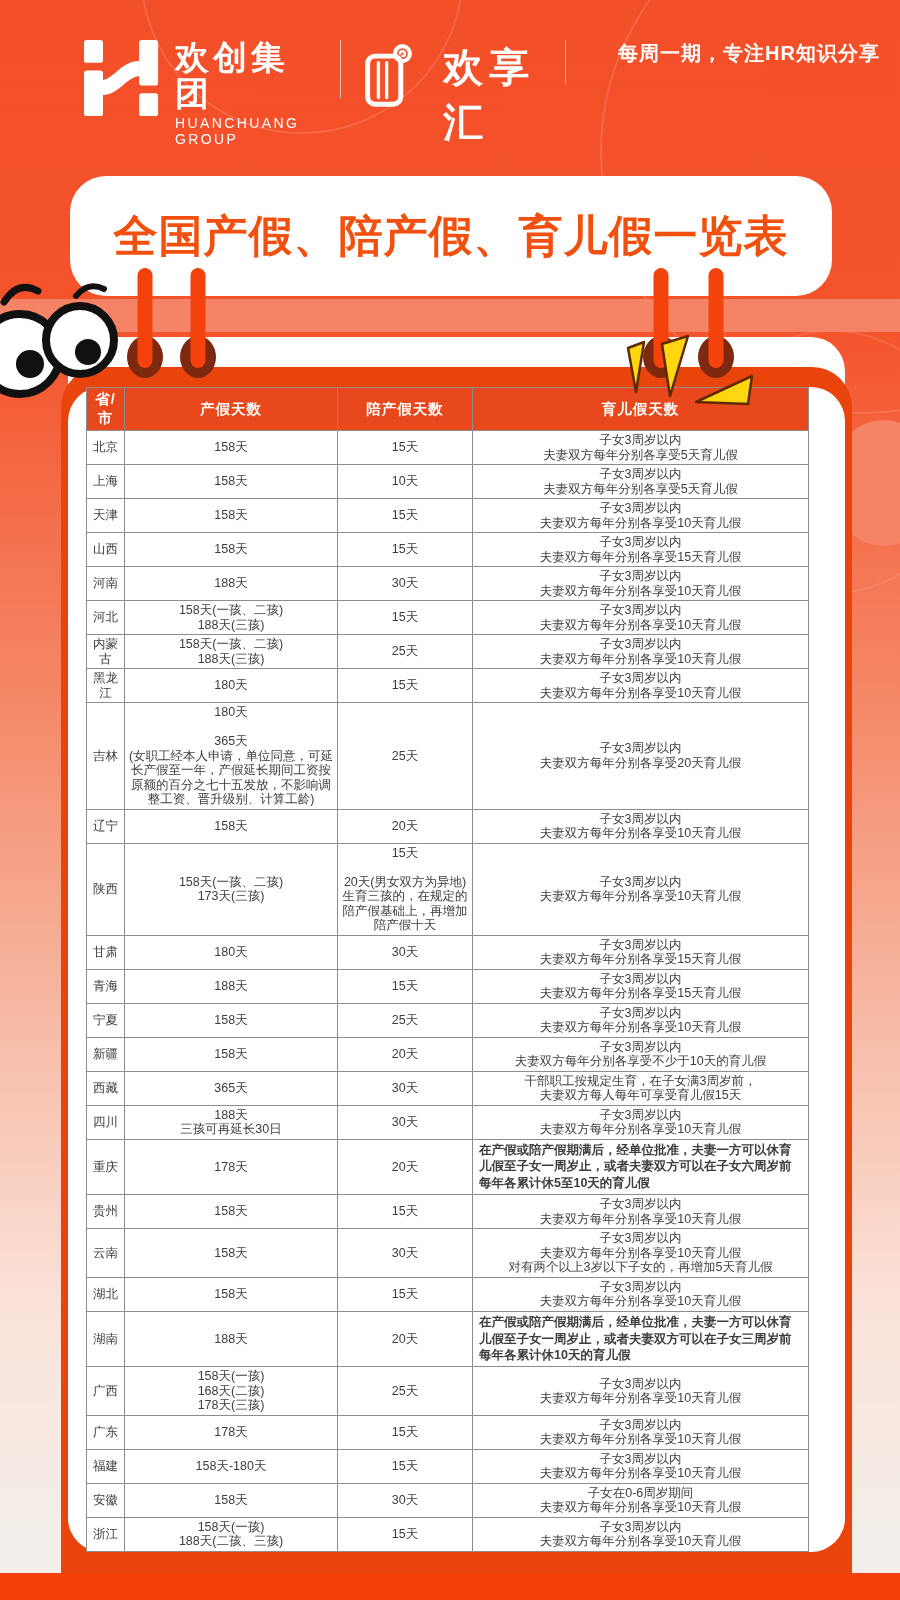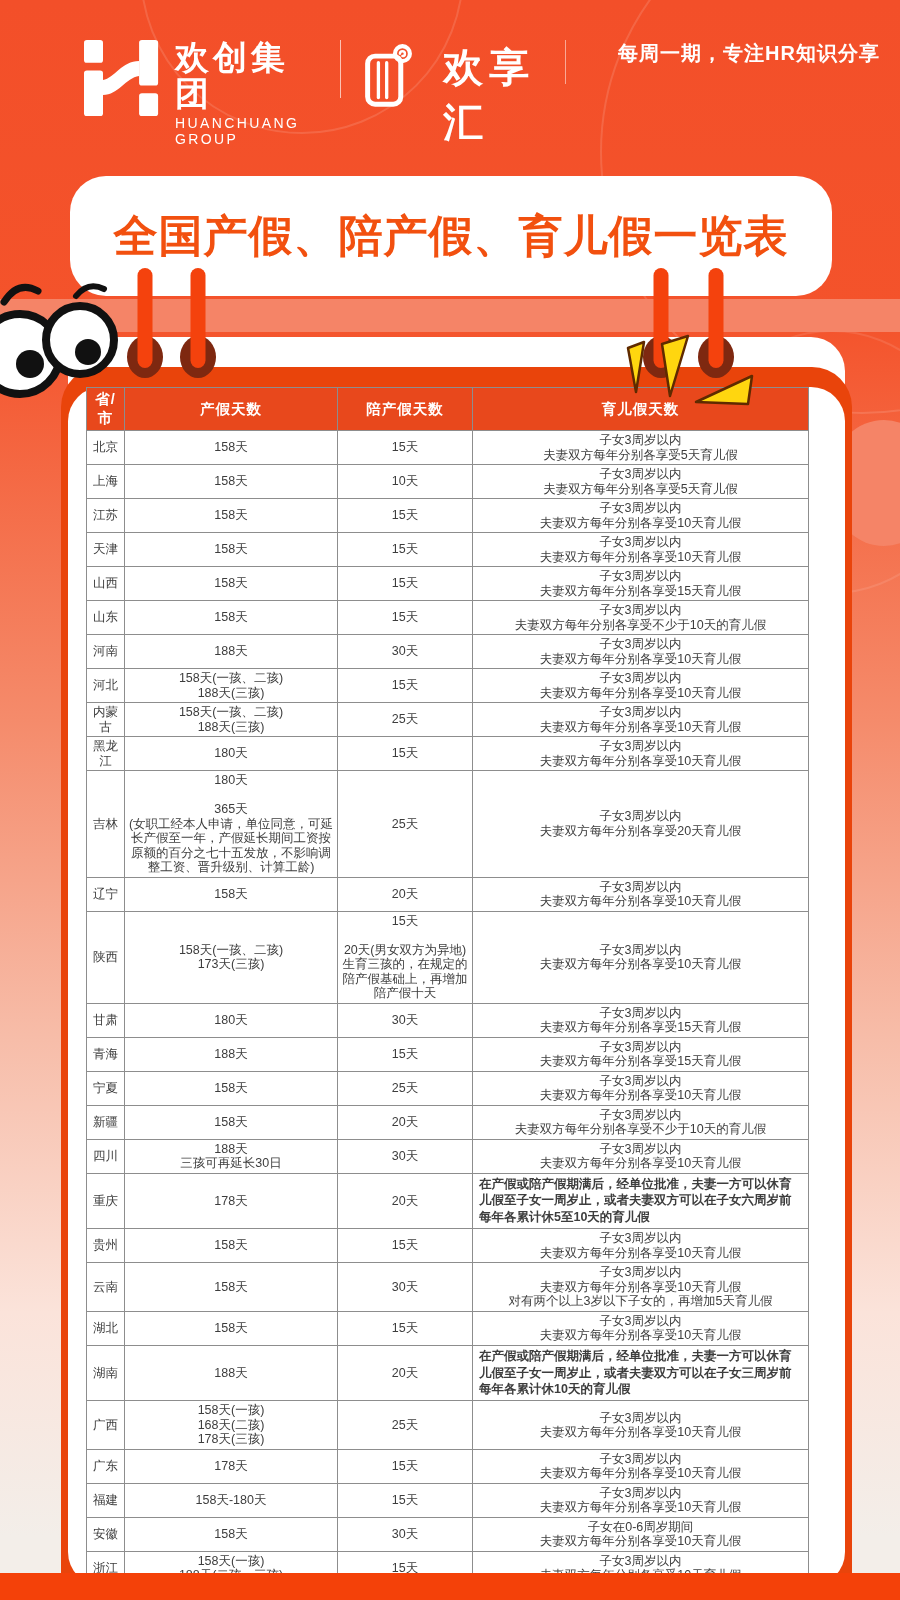--- a/index.html
+++ b/index.html
@@ -165,46 +165,32 @@
 夫妻双方每年分别各享受5天育儿假</td>
             </tr>
             <tr>
               <td class="prov">上海</td>
               <td>158天</td>
               <td>10天</td>
               <td>子女3周岁以内
 夫妻双方每年分别各享受5天育儿假</td>
             </tr>
             <tr>
-              <td class="prov">江苏</td>
-              <td>158天</td>
-              <td>15天</td>
-              <td>子女3周岁以内
-夫妻双方每年分别各享受10天育儿假</td>
-            </tr>
-            <tr>
               <td class="prov">天津</td>
               <td>158天</td>
               <td>15天</td>
               <td>子女3周岁以内
 夫妻双方每年分别各享受10天育儿假</td>
             </tr>
             <tr>
               <td class="prov">山西</td>
               <td>158天</td>
               <td>15天</td>
               <td>子女3周岁以内
 夫妻双方每年分别各享受15天育儿假</td>
-            </tr>
-            <tr>
-              <td class="prov">山东</td>
-              <td>158天</td>
-              <td>15天</td>
-              <td>子女3周岁以内
-夫妻双方每年分别各享受不少于10天的育儿假</td>
             </tr>
             <tr>
               <td class="prov">河南</td>
               <td>188天</td>
               <td>30天</td>
               <td>子女3周岁以内
 夫妻双方每年分别各享受10天育儿假</td>
             </tr>
             <tr>
               <td class="prov">河北</td>
@@ -277,20 +263,27 @@
               <td>25天</td>
               <td>子女3周岁以内
 夫妻双方每年分别各享受10天育儿假</td>
             </tr>
             <tr>
               <td class="prov">新疆</td>
               <td>158天</td>
               <td>20天</td>
               <td>子女3周岁以内
 夫妻双方每年分别各享受不少于10天的育儿假</td>
+            </tr>
+            <tr>
+              <td class="prov">西藏</td>
+              <td>365天</td>
+              <td>30天</td>
+              <td>干部职工按规定生育，在子女满3周岁前，
+夫妻双方每人每年可享受育儿假15天</td>
             </tr>
             <tr>
               <td class="prov">四川</td>
               <td>188天
 三孩可再延长30日</td>
               <td>30天</td>
               <td>子女3周岁以内
 夫妻双方每年分别各享受10天育儿假</td>
             </tr>
             <tr>

